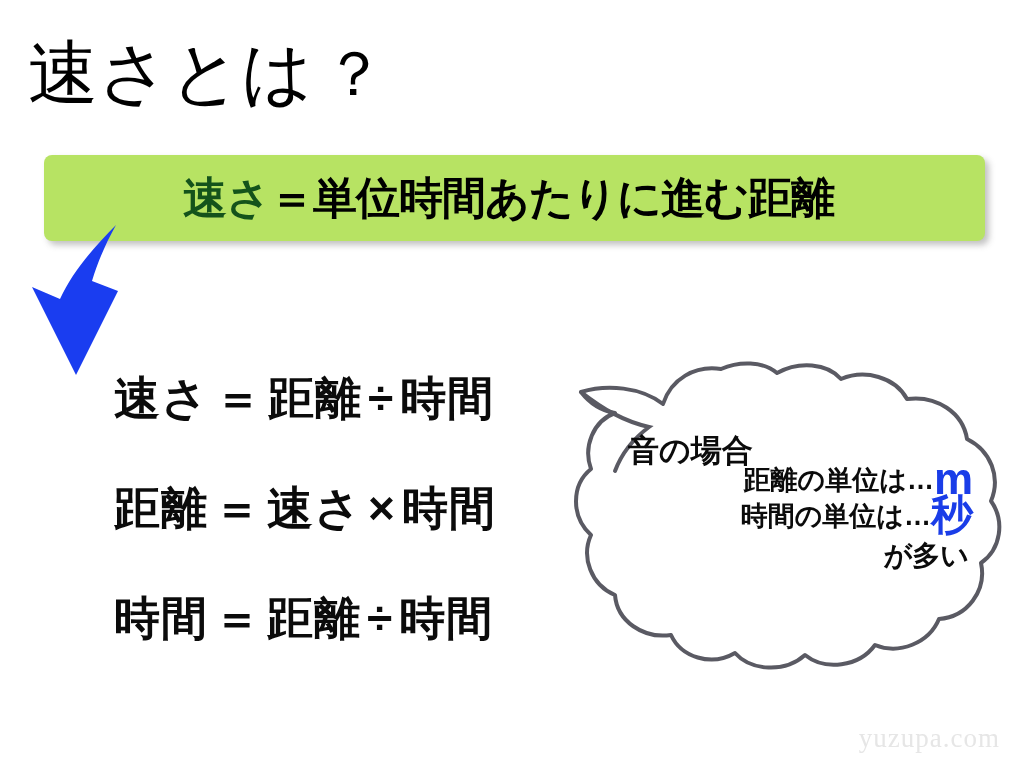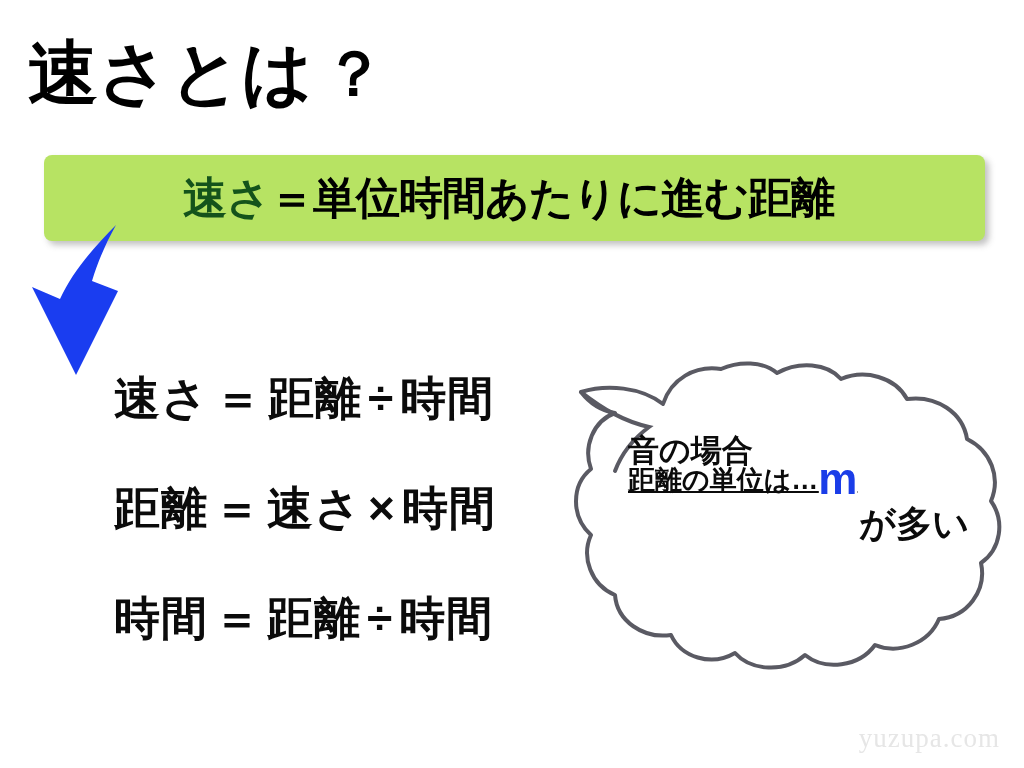--- a/index.html
+++ b/index.html
@@ -18,21 +18,21 @@
     background: #ffffff;
     overflow: hidden;
   }
 
   
   #title {
     position: absolute;
     left: 28px;
     top: 38px;
     font-size: 70px;
-    font-weight: bold;
+    font-weight: normal;
     color: #000000;
     letter-spacing: 0px;
     white-space: nowrap;
     line-height: 1.0;
   }
   #title .q {
     font-size: 62px;
     padding-left: 10px;
     vertical-align: 2px;
   }
@@ -108,26 +108,25 @@
     display: block;
   }
   #cloud-text .l0 {
     font-size: 31px;
     text-align: left;
     margin-bottom: 0;
   }
   #cloud-text .l1,
   #cloud-text .l2 {
     font-size: 27px;
-    text-align: left;
+    text-align: right;
     margin-bottom: 8px;
-    text-decoration: underline;
   }
   #cloud-text .l3 {
-    font-size: 36px;
+    font-size: 28px;
     text-align: right;
     margin-top: 12px;
     padding-right: 4px;
   }
   #cloud-text .unit {
     color: #1a3de8;
     font-size: 44px;
     vertical-align: -5px;
     line-height: 0.6;
   }
@@ -211,18 +210,19 @@
                C 40 52, 28 46, 18 33 Z" fill="#ffffff" stroke="#5a5a63" stroke-width="4" stroke-linejoin="round"></path>
       <path d="M 18 33
                C 40 50, 60 62, 86 68
                C 70 80, 58 96, 52 112" fill="#ffffff" stroke="#5a5a63" stroke-width="4" stroke-linecap="round" fill-opacity="0"></path>
     </g>
   </svg>
 
   <div id="cloud-text">
     <span class="cl l0">音の場合</span>
     <span class="cl l1"><span>距離の単位は…</span><span class="unit">m</span></span>
+    <span class="cl l2"><span>時間の単位は…</span><span class="unit-jp">秒</span></span>
     <span class="cl l3">が多い</span>
   </div>
 
   <div id="watermark">yuzupa.com</div>
 
 </div>
 
 </body></html>

